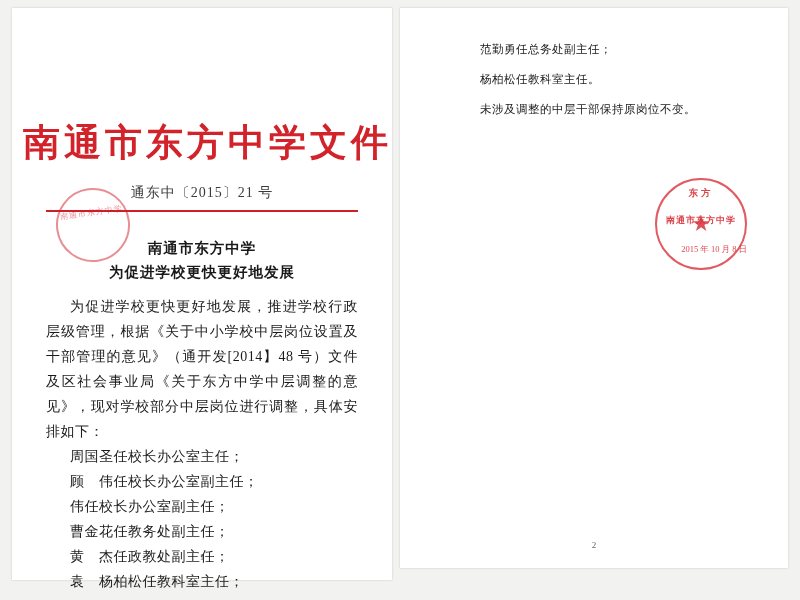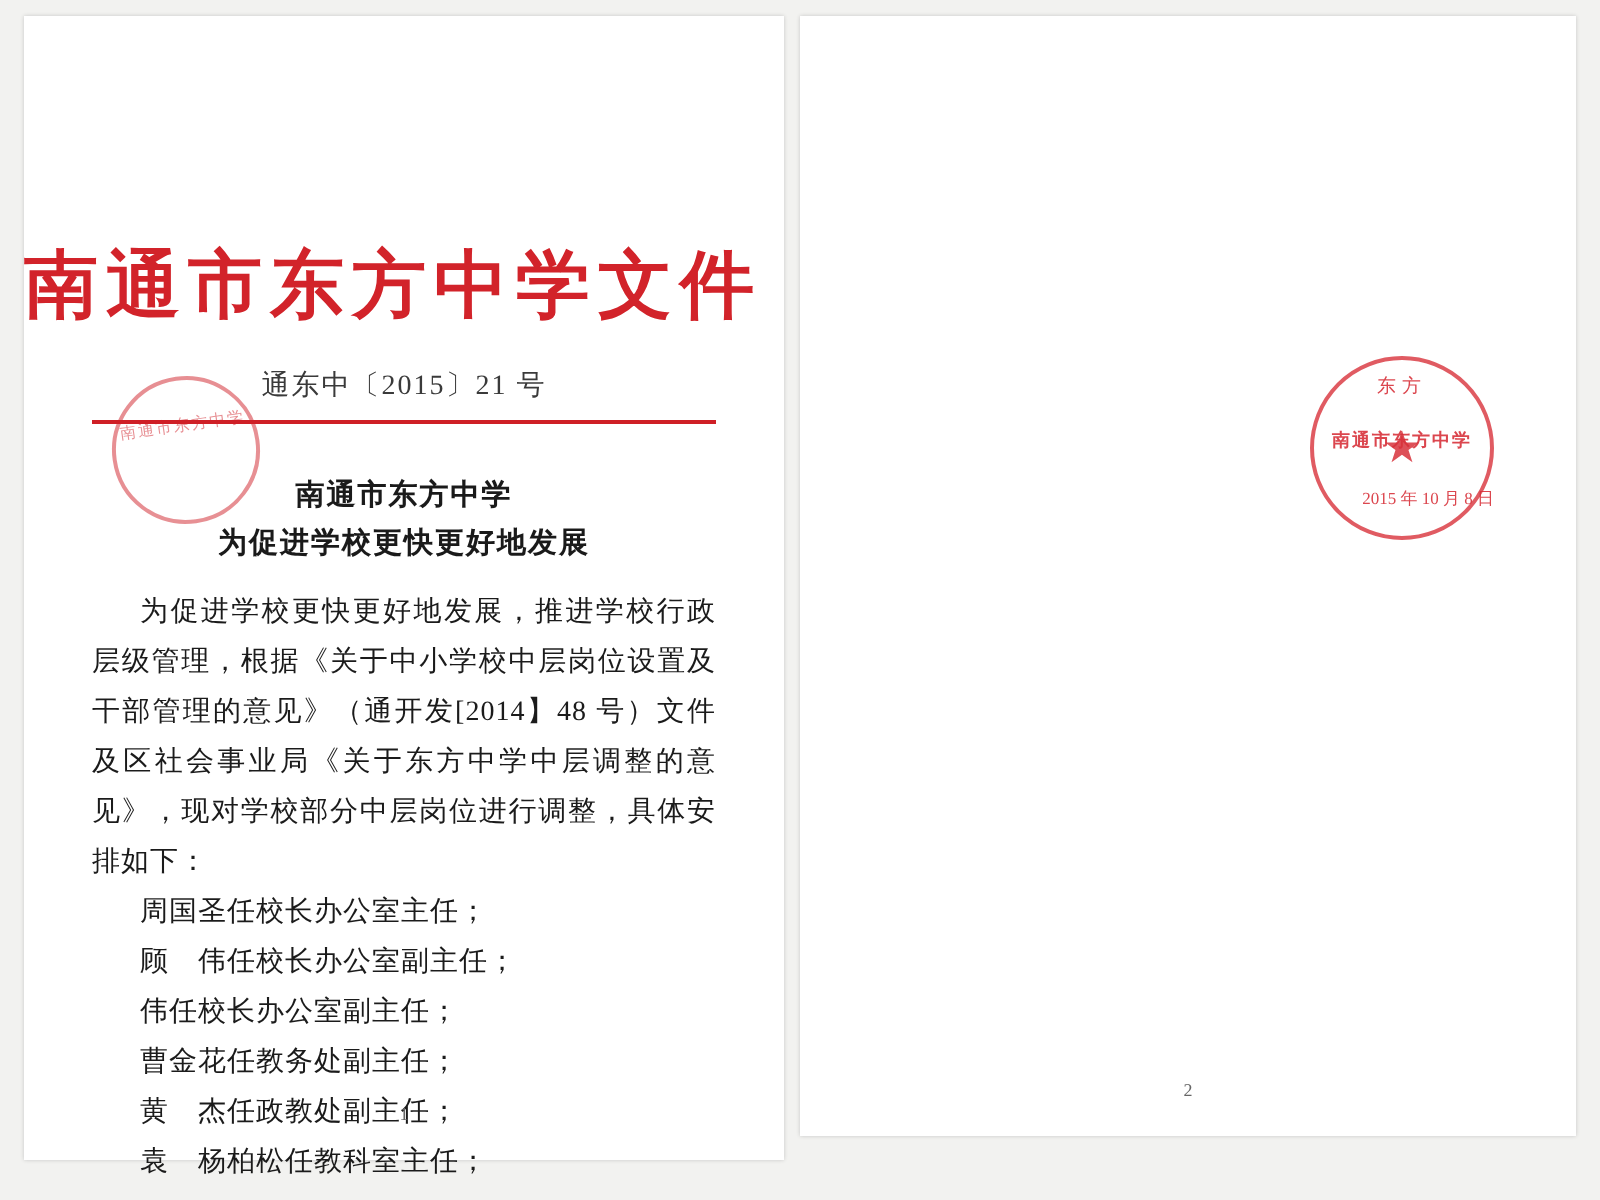--- a/index.html
+++ b/index.html
@@ -36,21 +36,21 @@
     top: 8px;
     width: 388px;
     height: 560px;
   }
   
   .doc-title {
     position: absolute;
     left: 0;
     right: 0;
     top: 110px;
-    text-align: left;
+    text-align: right;
     color: #d2232a;
     font-size: 37px;
     font-weight: bold;
     letter-spacing: 4px;
     font-family: Liberation Sans, sans-serif;
     white-space: nowrap;
   }
   .doc-number {
     position: absolute;
     left: 0;
@@ -170,21 +170,21 @@
   .stamp .arc-top {
     position: absolute;
     left: 0;
     right: 0;
     top: 9px;
     text-align: center;
     color: #d8323b;
     font-size: 9.5px;
     letter-spacing: 3px;
     opacity: 0.9;
-    font-weight: normal;
+    font-weight: bold;
   }
   .stamp .arc-mid {
     position: absolute;
     left: 0;
     right: 0;
     top: 36px;
     text-align: center;
     color: #d8323b;
     font-size: 9px;
     letter-spacing: 1px;
@@ -230,20 +230,25 @@
       <p class="list-line">曹金花任教务处副主任；</p>
       <p class="list-line">黄　杰任政教处副主任；</p>
       <p class="list-line">袁　杨柏松任教科室主任；</p>
     </div>
 
     <div class="page-num">1</div>
   </div>
 
   <div class="page page-2">
 
+    <div class="body-text-2">
+      <p>范勤勇任总务处副主任；</p>
+      <p>杨柏松任教科室主任。</p>
+      <p>未涉及调整的中层干部保持原岗位不变。</p>
+    </div>
 
     <div class="stamp">
       <div class="ring"></div>
       <div class="arc-top">东方</div>
       <div class="arc-mid">南通市东方中学</div>
       <div class="star">★</div>
       <div class="date">2015 年 10 月 8 日</div>
     </div>
 
     <div class="page-num">2</div>

